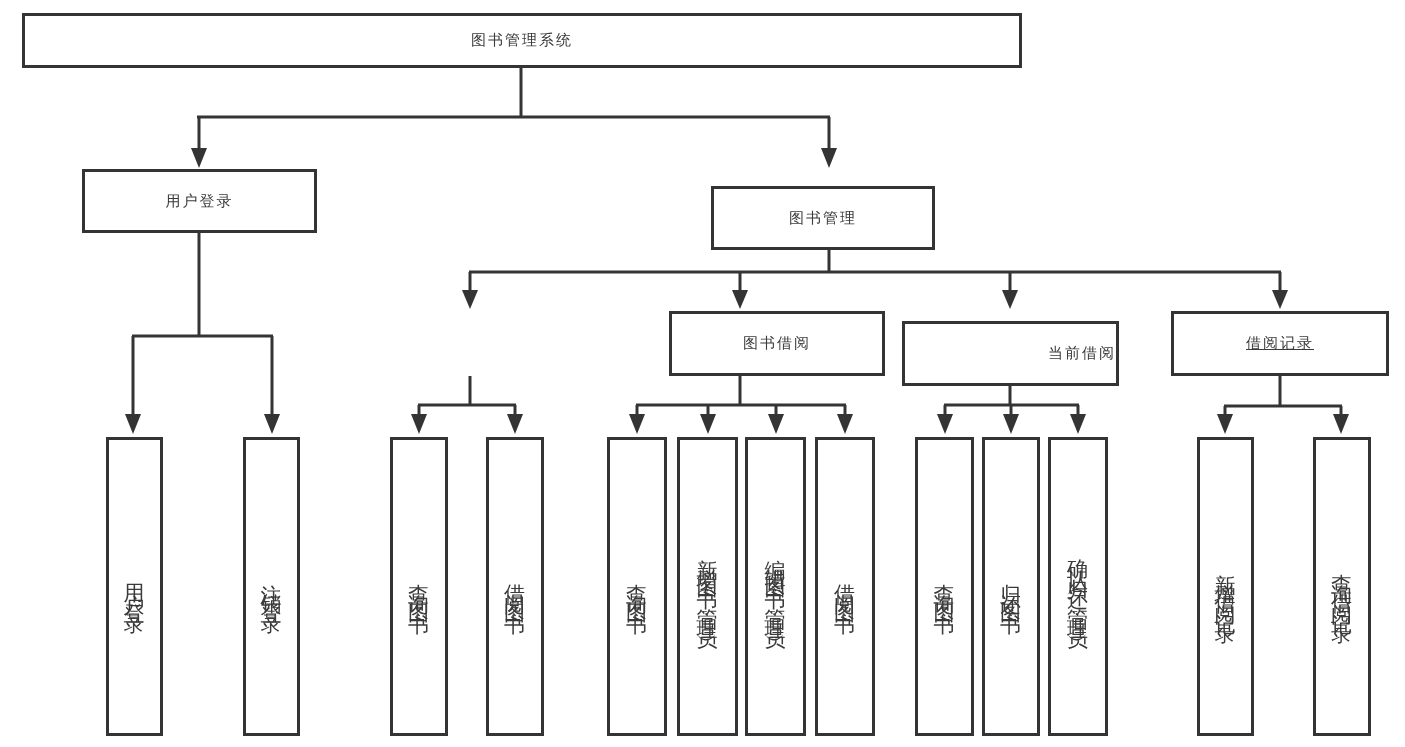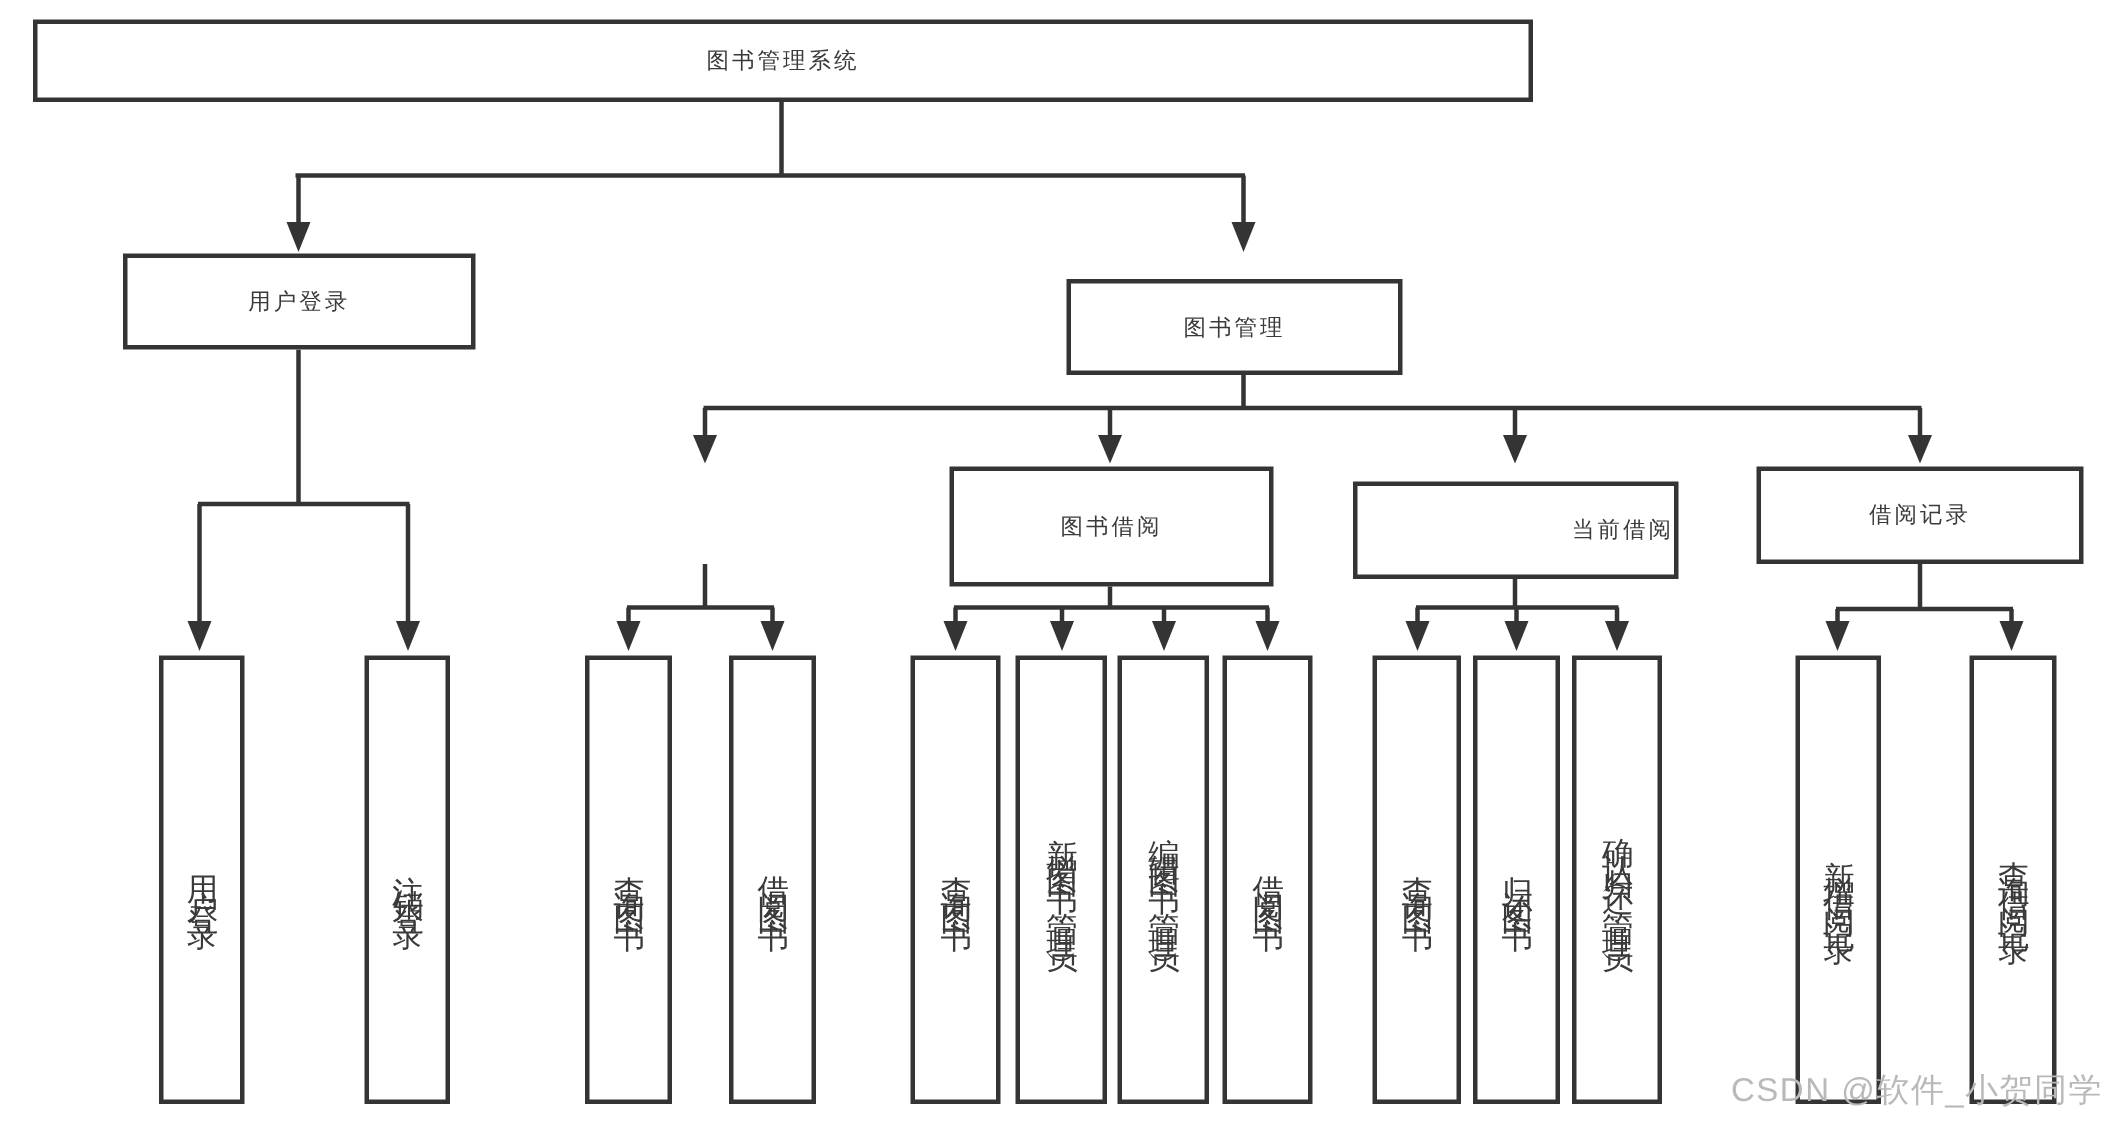--- a/index.html
+++ b/index.html
@@ -16,23 +16,23 @@
   }
   .hlabel{font-size:15px;letter-spacing:2px;white-space:nowrap;}
   .vtext{
     writing-mode:vertical-rl;text-orientation:mixed;
     font-size:21px;line-height:1;letter-spacing:10px;white-space:nowrap;
   }
   .root{left:22px;top:13px;width:1000px;height:55px;}
   .lvl2-user{left:82px;top:169px;width:235px;height:64px;}
   .lvl2-book{left:711px;top:186px;width:224px;height:64px;}
   .lvl3-a{left:363px;top:311px;width:214px;height:65px;}
-  .lvl3-b{left:633px;top:311px;width:216px;height:80px;}
+  .lvl3-b{left:669px;top:311px;width:216px;height:65px;}
   .lvl3-c{left:902px;top:321px;width:217px;height:65px;justify-content:flex-end;}
-  .lvl3-d{left:1171px;top:311px;width:218px;height:65px;}
+  .lvl3-d{left:1171px;top:311px;width:218px;height:65px;text-decoration:underline;}
   .leaf{top:437px;height:299px;}
   .g1c1{left:106px;width:57px;}
   .g1c2{left:243px;width:57px;}
   .g2c1{left:390px;width:58px;}
   .g2c2{left:486px;width:58px;}
   .g3c1{left:607px;width:60px;}
   .g3c2{left:677px;width:61px;}
   .g3c3{left:745px;width:61px;}
   .g3c4{left:815px;width:60px;}
   .g4c1{left:915px;width:59px;}
@@ -170,14 +170,13 @@
     <span class="vtext">确认归还（管理员）</span>
   </div>
 
   <div class="box leaf g5c1">
     <span class="vtext">新增借阅记录</span>
   </div>
   <div class="box leaf g5c2">
     <span class="vtext">查询借阅记录</span>
   </div>
 
-  <div class="watermark">CSDN @软件_小贺同学</div>
 </div>
 
 </body></html>

